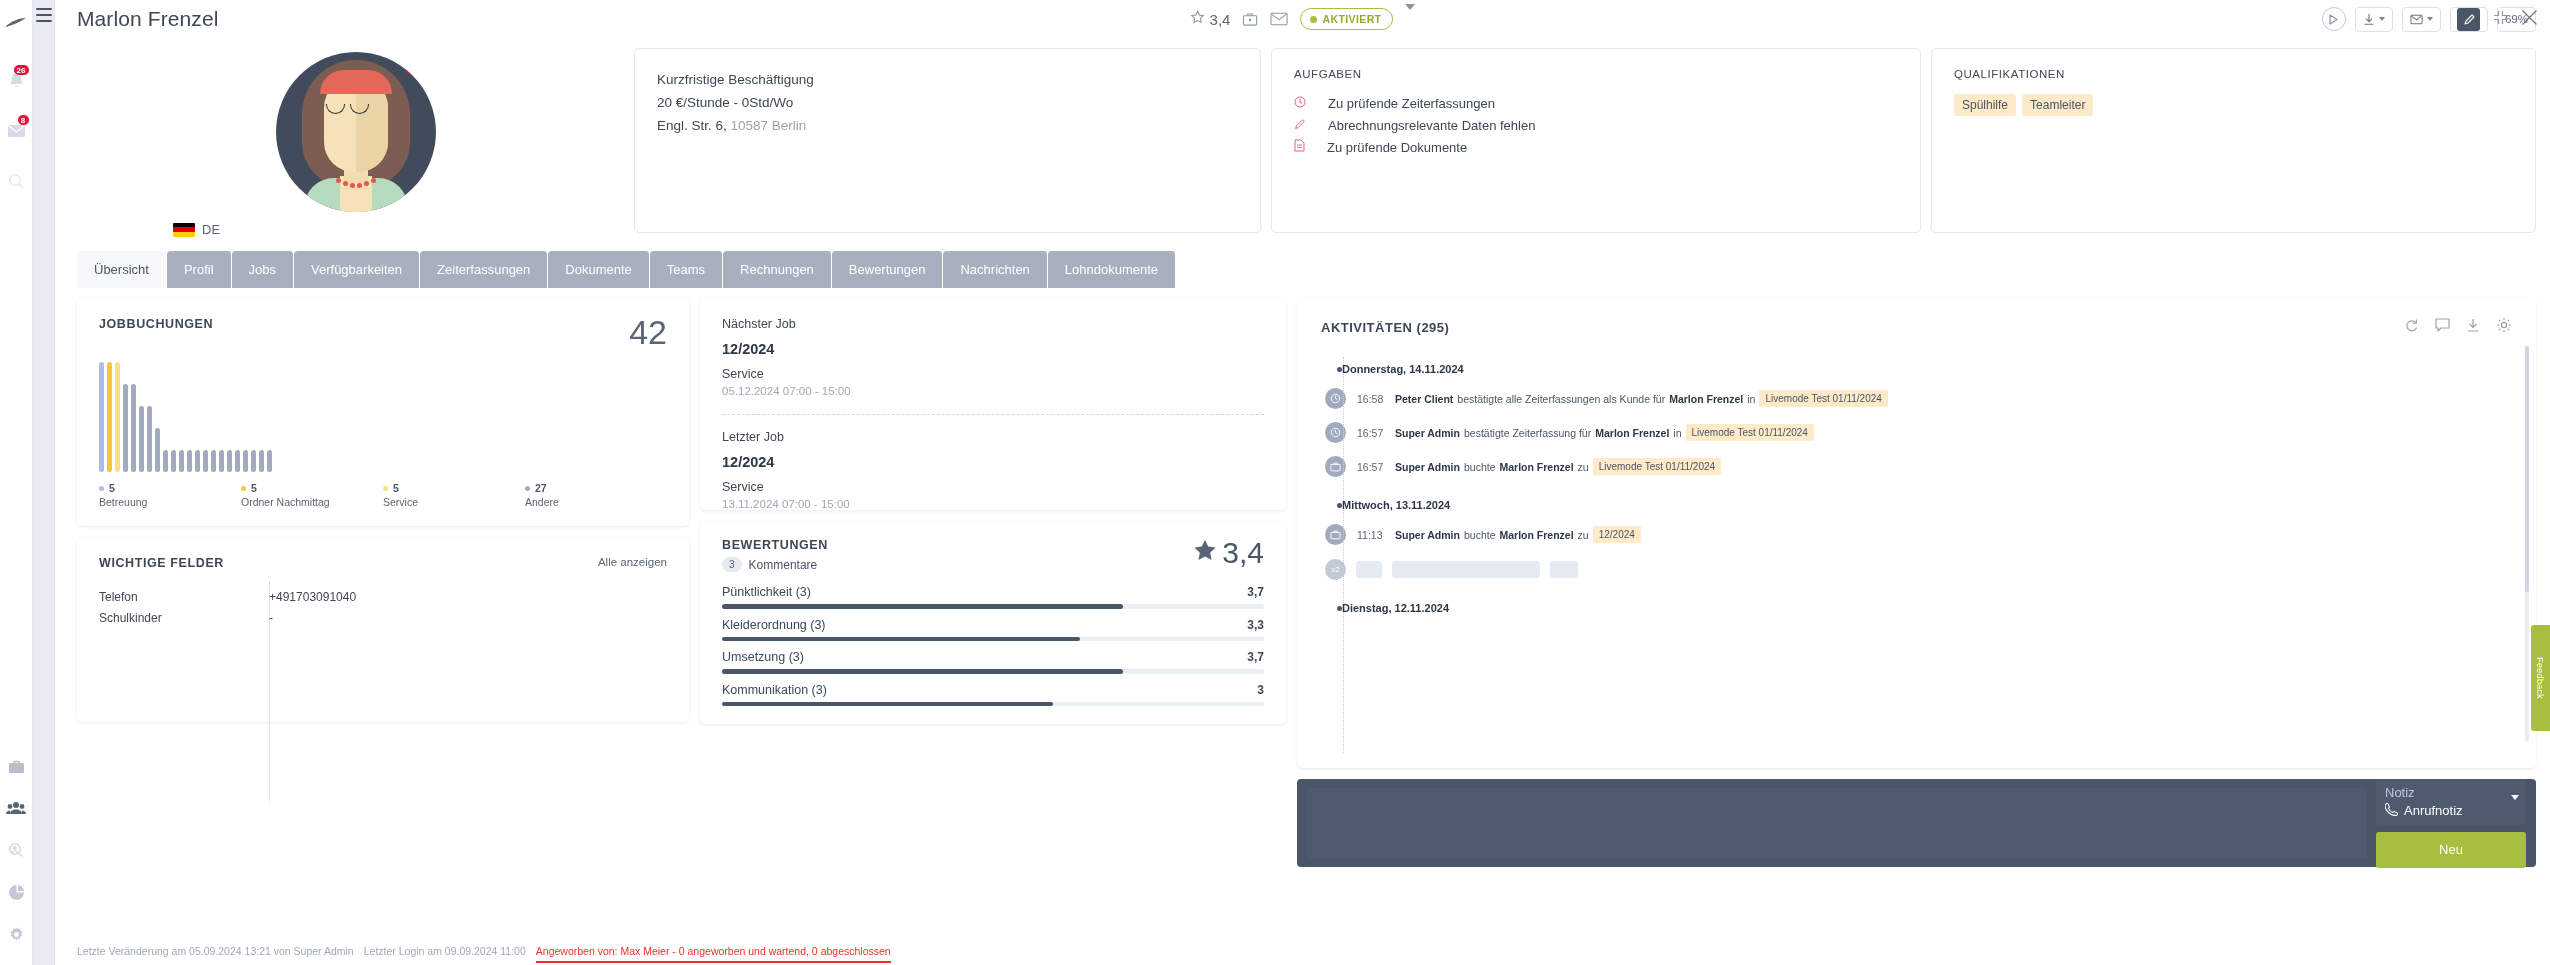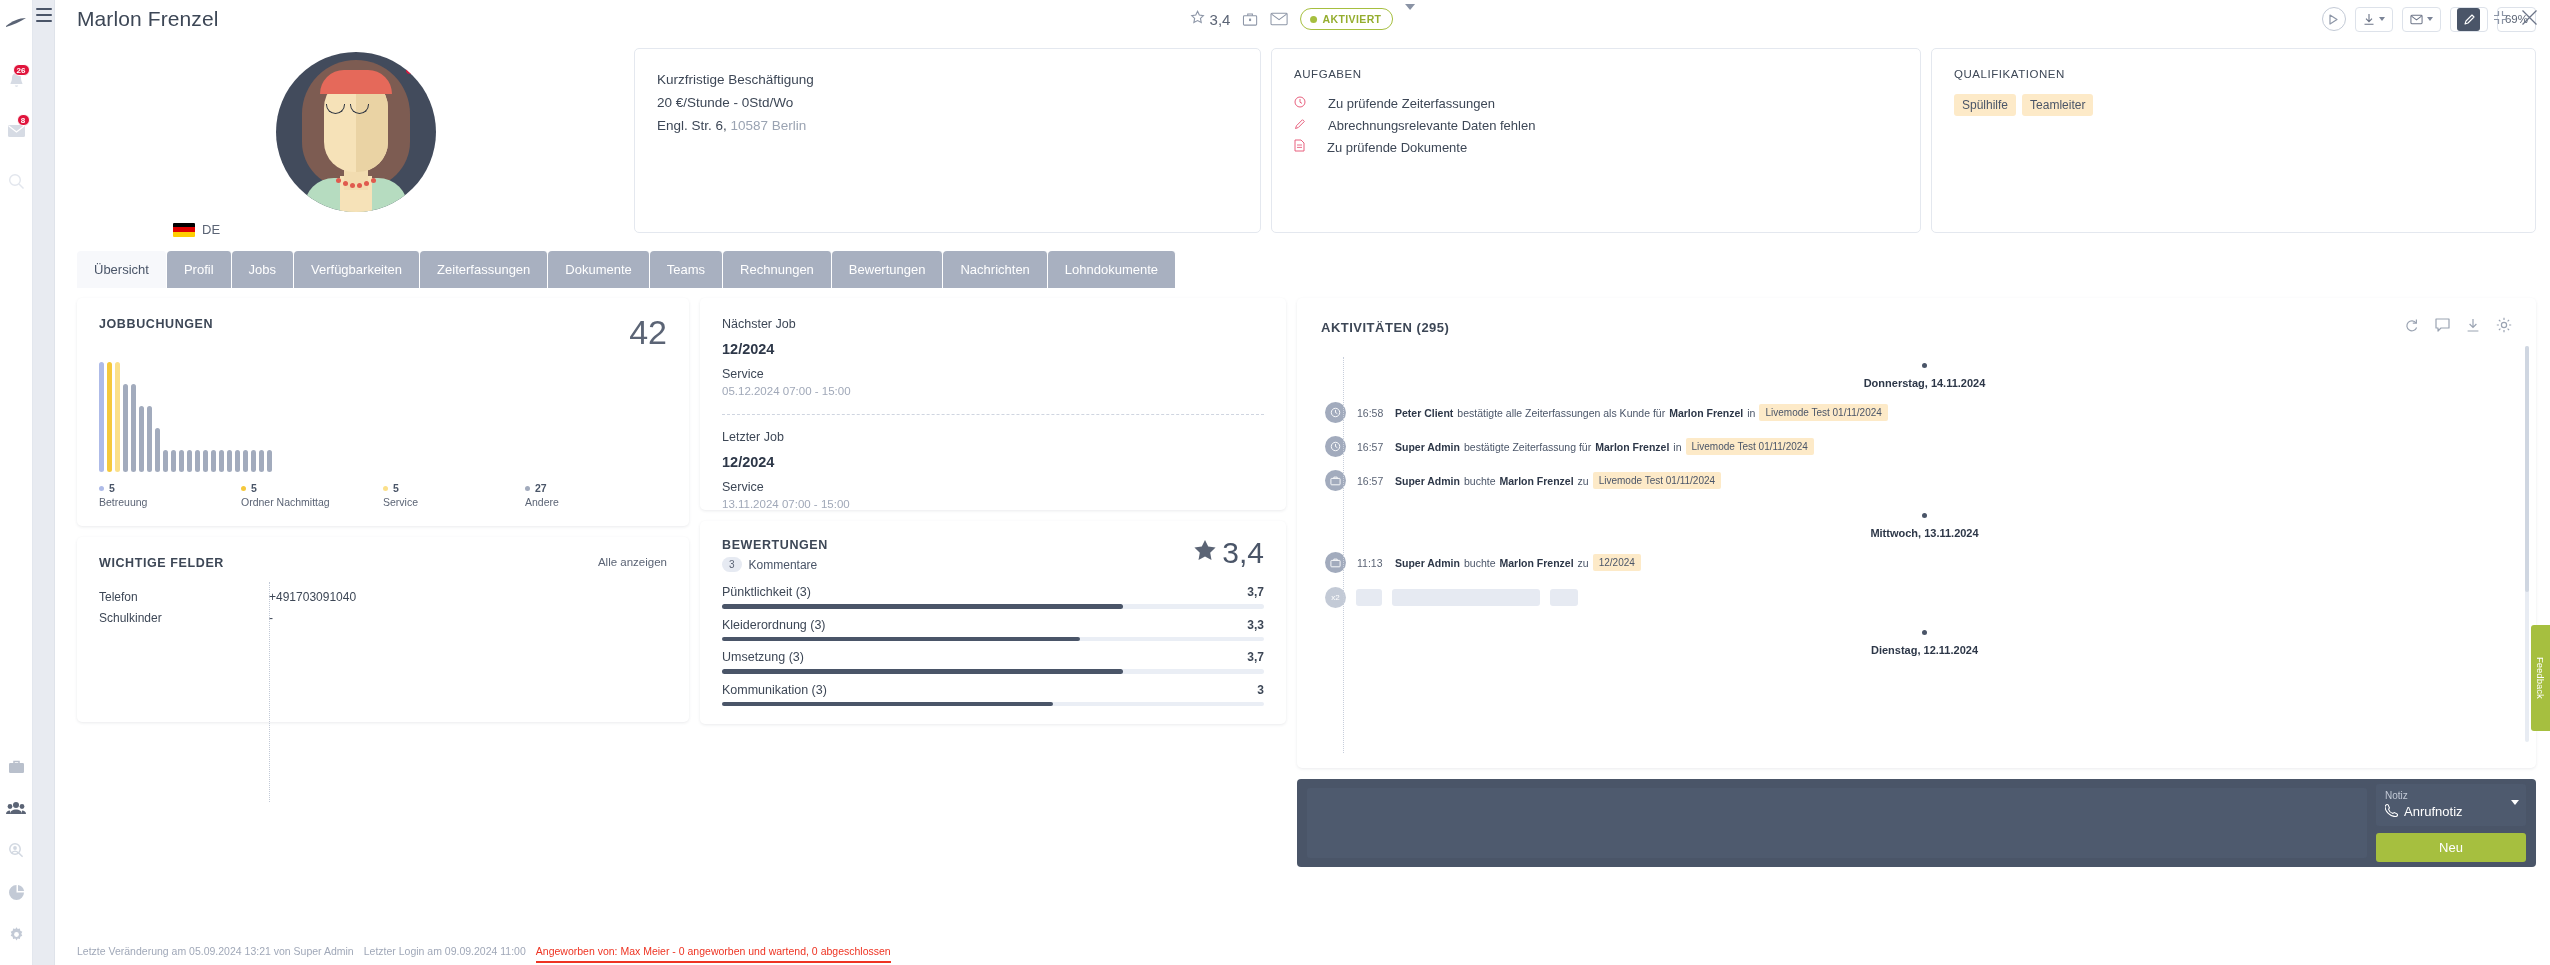--- a/index.html
+++ b/index.html
@@ -161,44 +161,44 @@
   .bw-track { height:4.5px; background:#eaeef5; border-radius:3px; margin-top:5px; position:relative; }
   .bw-fill { height:4.5px; background:#4a5568; border-radius:3px; }
 
   
   .act-card { background:#fff; border-radius:5px; box-shadow:0 1px 3px rgba(45,55,75,.10); height:470px; position:relative; }
   .act-head { display:flex; align-items:center; justify-content:space-between; padding:19px 24px 0 24px; }
   .act-title { font-size:13px; font-weight:700; color:#3d4756; letter-spacing:.5px; }
   .act-icons { display:flex; gap:16px; align-items:center; }
   .act-body { padding: 26px 24px 0 28px; position:relative; height:430px; overflow:hidden; }
   .tl-line { position:absolute; left:46px; top:20px; bottom:14px; border-left:1px dotted #c7cedb; }
-  .day { display:flex; align-items:center; gap:9px; margin: 0 0 0 12px; position:relative;flex-direction:column; }
+  .day { display:flex; align-items:center; margin: 0 0 0 12px; position:relative; }
   .day-dot { width:5px; height:5px; border-radius:50%; background:#4a5568; }
   .day-lbl { font-size:11px; font-weight:700; color:#2d3748; }
   .ev { display:flex; align-items:center; gap:11px; margin-top:13px; }
   .ev-ico { width:21px; height:21px; border-radius:50%; background:#a2abbd; display:flex; align-items:center; justify-content:center; flex:0 0 21px; }
   .ev-time { font-size:10.5px; color:#5b6475; width:27px; flex:0 0 27px; }
   .ev-txt { font-size:10.5px; color:#4a5568; display:flex; align-items:center; gap:4px; flex-wrap:wrap; }
   .b { font-weight:700; color:#2d3748; }
   .chip { background:#fdeac8; color:#4a5568; font-size:10px; padding:3px 6px; border-radius:2px; }
   .sk { display:flex; align-items:center; gap:10px; margin-top:14px; }
   .sk-ico { width:21px; height:21px; border-radius:50%; background:#c3cad6; color:#fff; font-size:8px; display:flex; align-items:center; justify-content:center; flex:0 0 21px;}
   .sk-b { background:#e6eaf2; border-radius:3px; height:17px; }
   .scroll { position:absolute; right:7px; top:48px; bottom:26px; width:4px; background:#e8ecf3; border-radius:2px; }
   .scroll i { position:absolute; top:0; left:0; width:4px; height:62%; background:#cfd6e1; border-radius:2px; display:block; }
 
   
   .note-bar { background:#4a5568; border-radius:4px; height:88px; margin-top:11px; display:flex; align-items:center; padding:9px 10px; gap:9px; }
   .note-input { flex:1 1 auto; height:70px; background:#4e5a6e; border-radius:3px; }
   .note-right { display:flex; flex-direction:column; gap:7px; width:150px; }
   .note-sel { background:#4e5a6e; border-radius:3px; padding:6px 9px; position:relative; cursor:pointer; }
-  .note-sel-lbl { font-size:10px; color:#c2c9d6; }
+  .note-sel-lbl { font-size:13px; color:#c2c9d6; }
   .note-sel-val { display:flex; align-items:center; gap:6px; font-size:13px; color:#fff; margin-top:2px; }
   .note-caret { position:absolute; right:7px; top:16px; width:0;height:0;border-left:4px solid transparent;border-right:4px solid transparent;border-top:5px solid #fff; }
-  .btn-neu { background:#a6bf3f; color:#fff; border:none; border-radius:3px; height:29px; font-size:13px; cursor:pointer; font-family:"Liberation Sans",sans-serif; }
+  .btn-neu { background:#a6bf3f; color:#fff; border:none; border-radius:3px; height:36px; font-size:13px; cursor:pointer; font-family:"Liberation Sans",sans-serif; }
 
   
   .footer { position:absolute; left:22px; bottom:8px; display:flex; align-items:center; gap:10px; font-size:10.5px; color:#a0a8b8; }
   .footer .hl { color:#ee3322; position:relative; }
   .footer .hl:after { content:""; position:absolute; left:0; right:0; bottom:-6px; height:2.5px; background:#ee3322; }
 
   
   .feedback {
     position:absolute; right:0; top:625px; width:19px; height:106px;
     background:#a6bf3f; border-radius:3px 0 0 3px; color:#fff;

